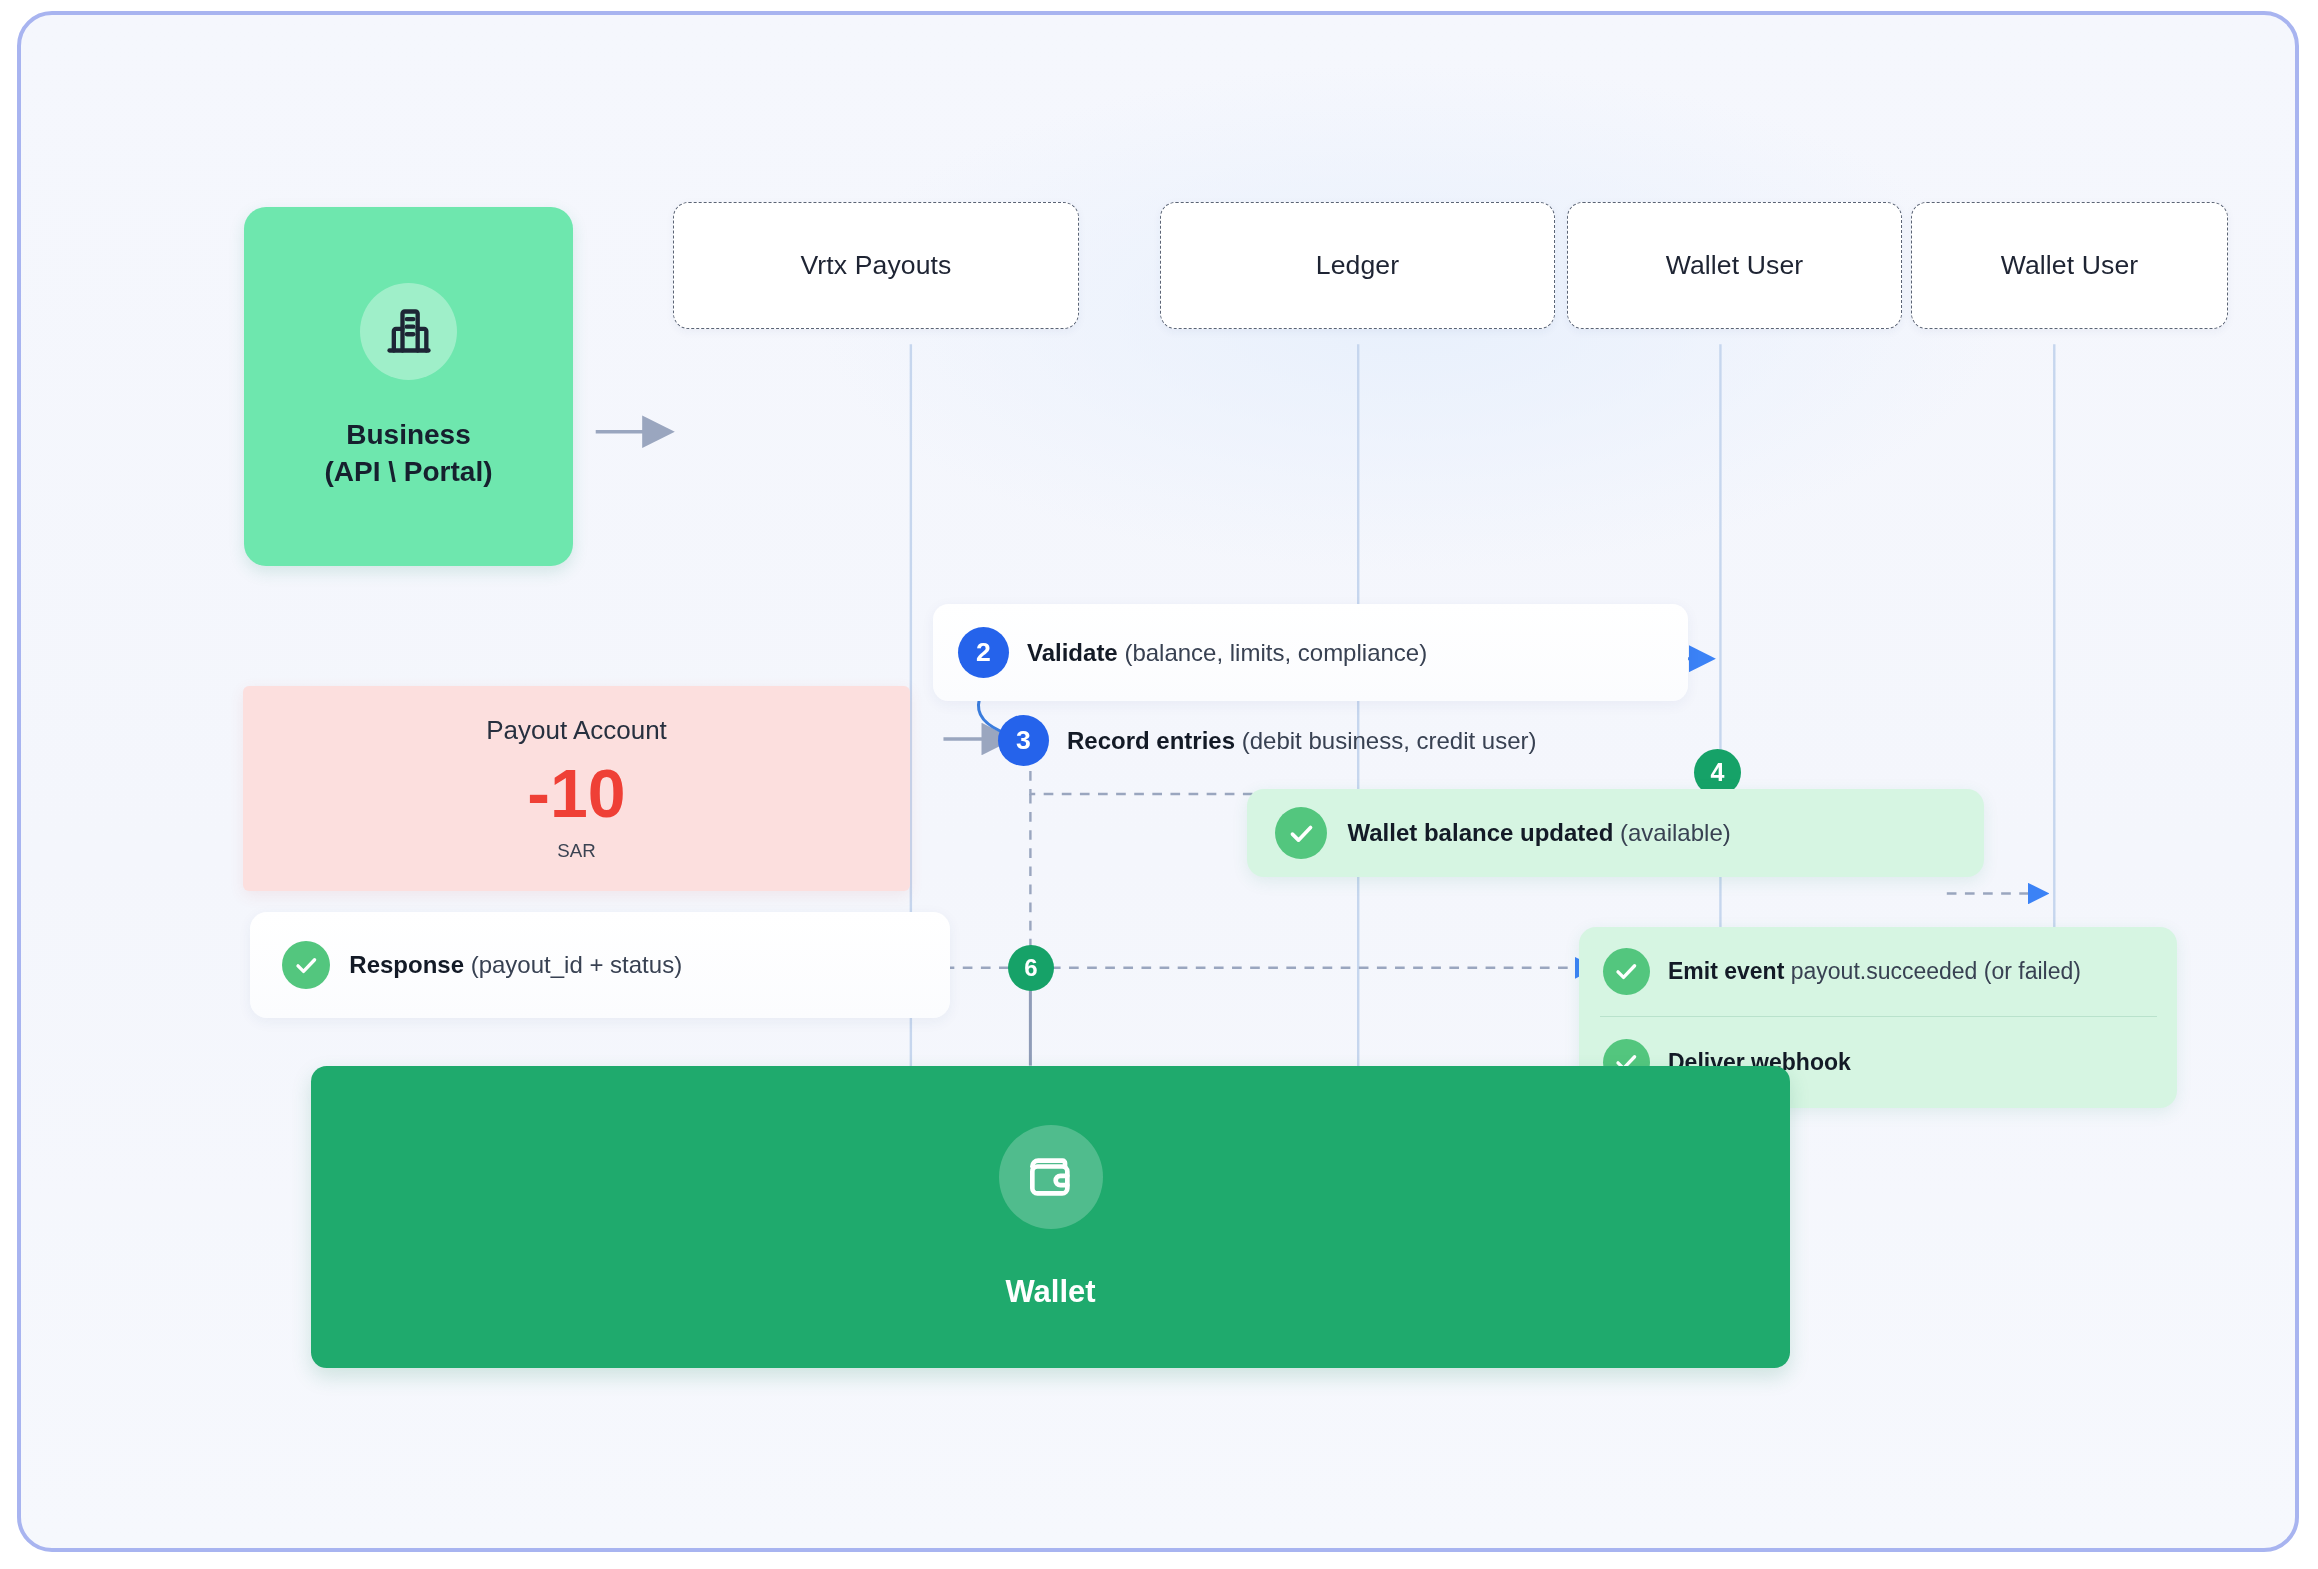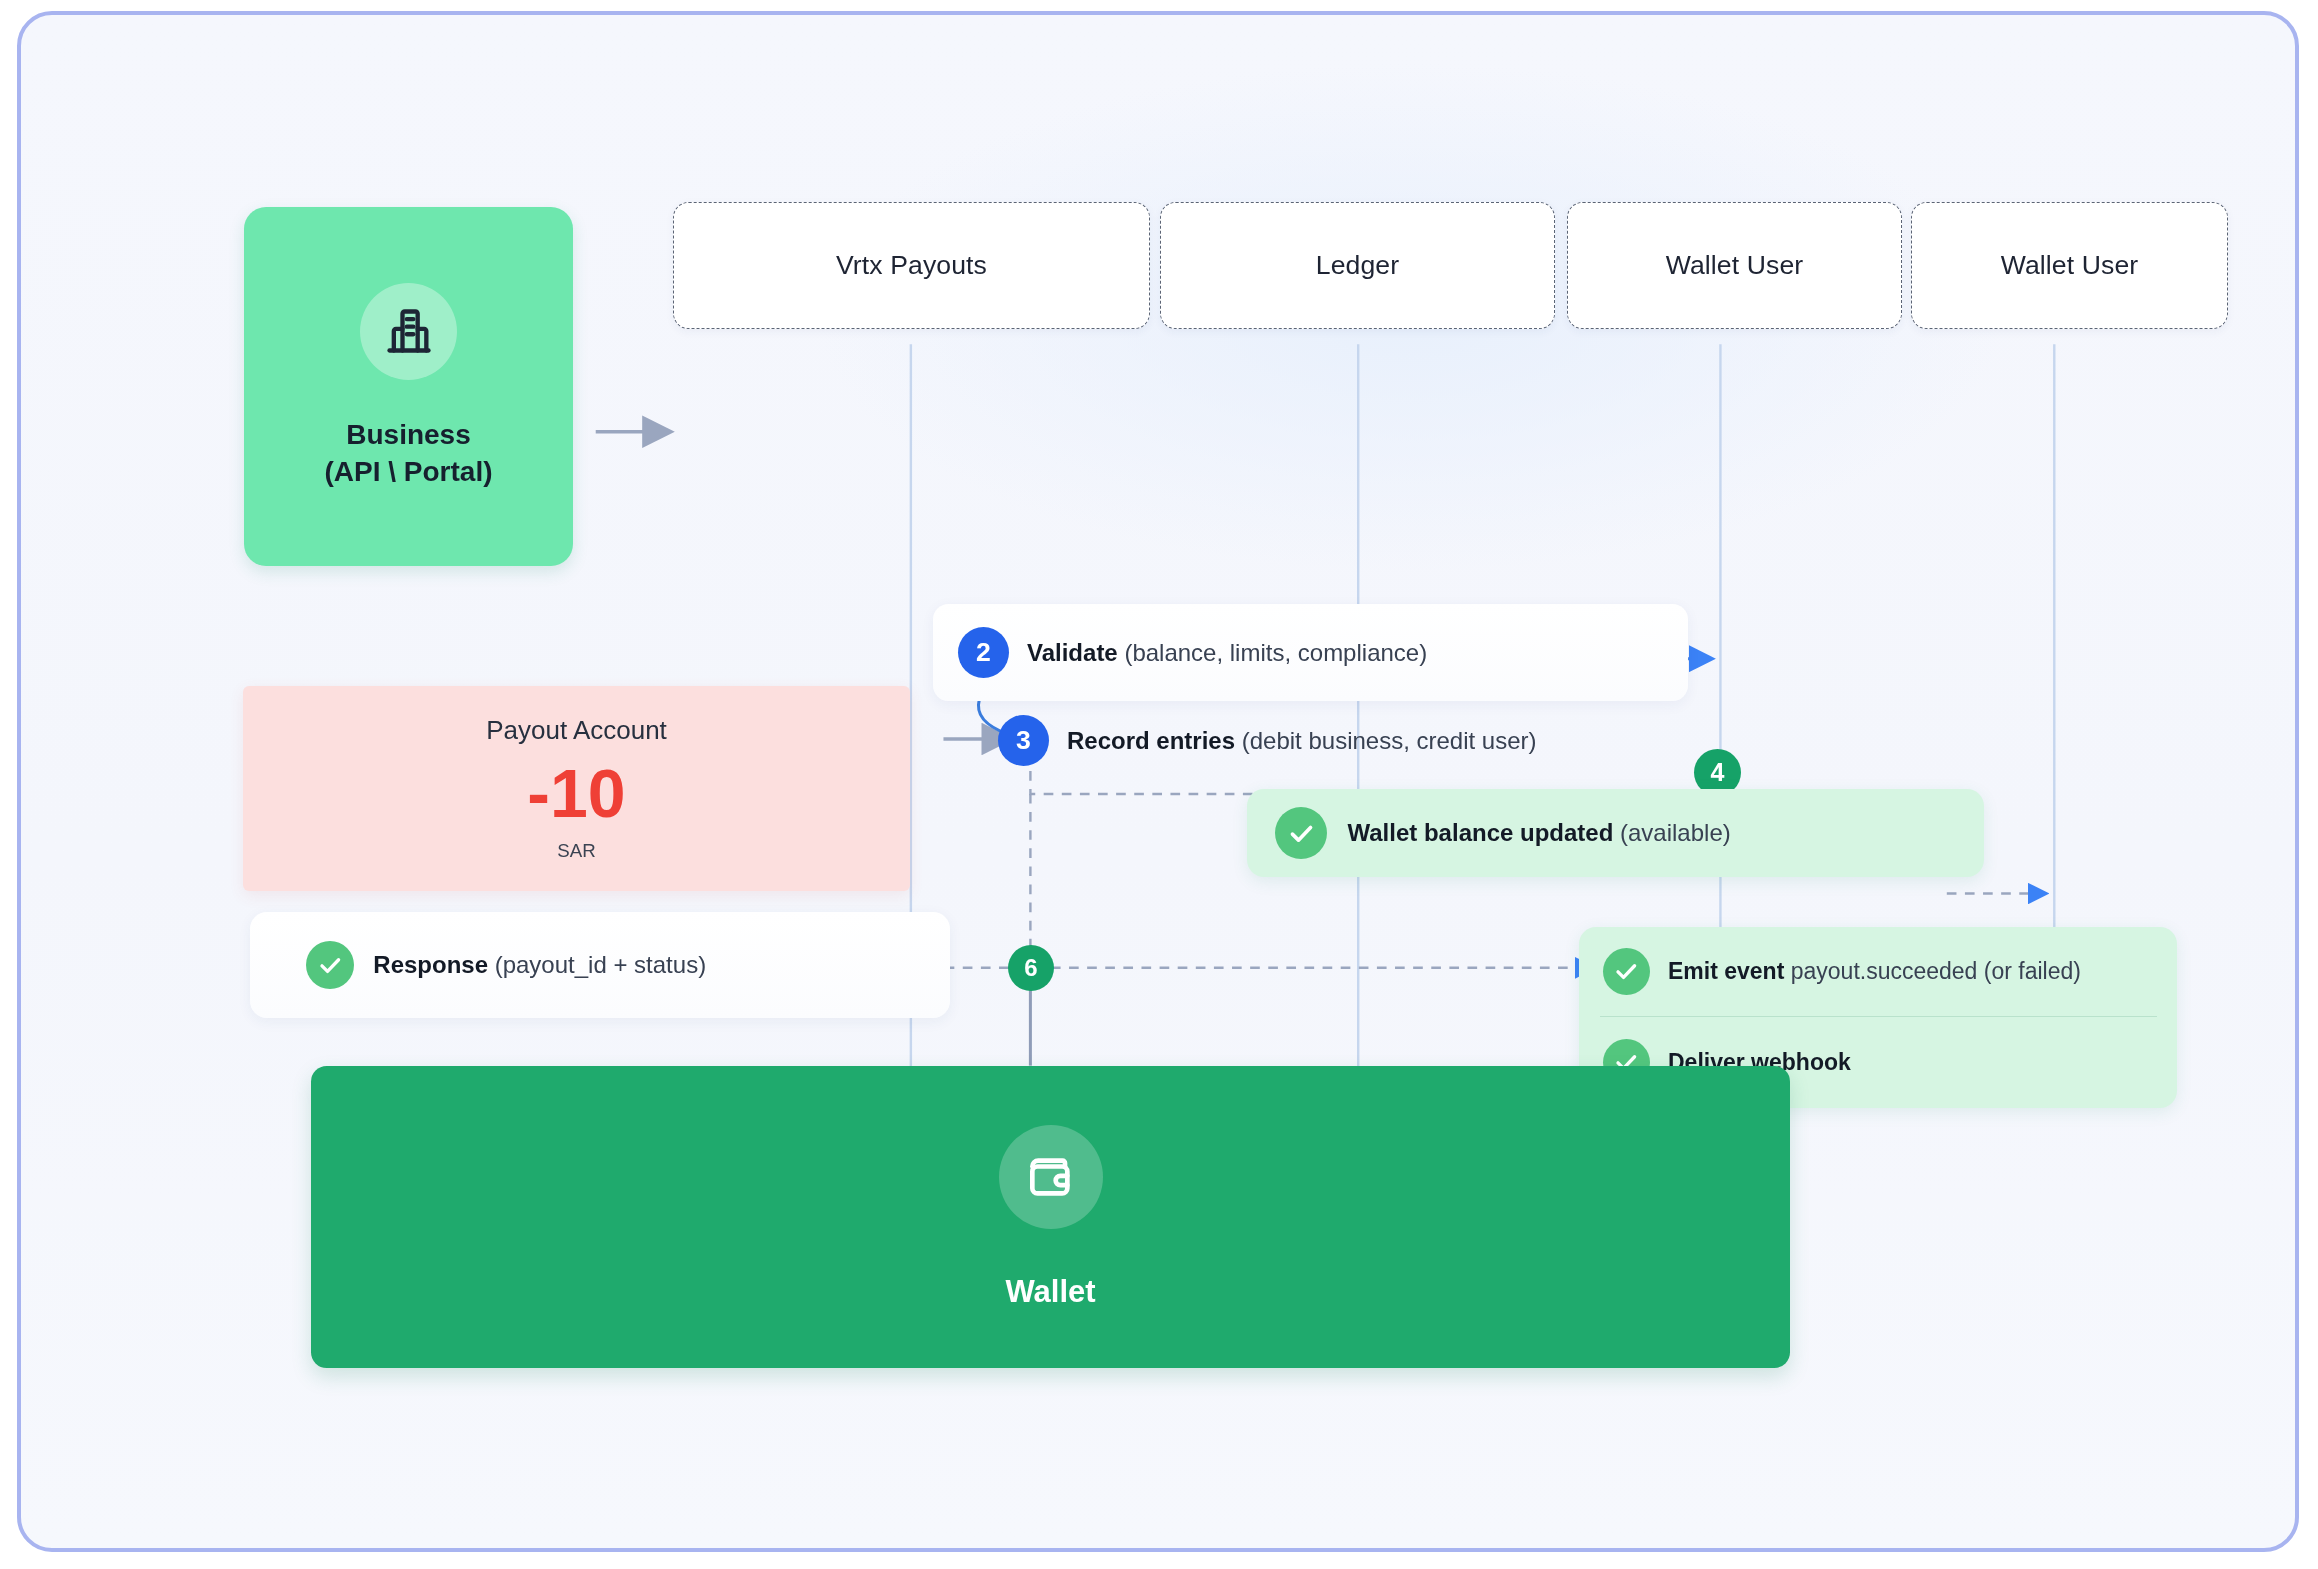--- a/index.html
+++ b/index.html
@@ -245,21 +245,21 @@
       <path d="M1672,1290 L1672,1570" stroke="#9aa6bf" stroke-width="4" fill="none" stroke-dasharray="16 14"></path>
 
       <line x1="3190" y1="1455" x2="3330" y2="1455" stroke="#9aa6bf" stroke-width="4" stroke-dasharray="16 14" marker-end="url(#arrowBlue)"></line>
 
       <line x1="1080" y1="1578" x2="1640" y2="1578" stroke="#9aa6bf" stroke-width="4" stroke-dasharray="16 14"></line>
       <line x1="1706" y1="1578" x2="2580" y2="1578" stroke="#9aa6bf" stroke-width="4" stroke-dasharray="16 14" marker-end="url(#arrowBlue)"></line>
 
       <line x1="1672" y1="1612" x2="1672" y2="1740" stroke="#8f9cb8" stroke-width="5"></line>
     </svg>
 
-    <div class="node actor" style="left:652px; top:187px; width:477px; height:127px;">
+    <div class="node actor" style="left:652px; top:187px; width:406px; height:127px;">
       <span class="actor-label">Vrtx Payouts</span>
     </div>
 
     <div class="node actor" style="left:1139px; top:187px; width:395px; height:127px;">
       <span class="actor-label">Ledger</span>
     </div>
 
     <div class="node actor" style="left:1546px; top:187px; width:335px; height:127px;">
       <span class="actor-label">Wallet User</span>
     </div>
@@ -318,21 +318,21 @@
         <svg width="29" height="29" viewBox="0 0 24 24" fill="none" stroke="#ffffff" stroke-width="3" stroke-linecap="round" stroke-linejoin="round">
           <path d="M4.5 12.5 9.5 17.5 19.5 7"></path>
         </svg>
       </div>
       <div class="step-text" style="margin-left:20.5px;">
         <b>Wallet balance updated</b> 
         <span>(available)</span>
       </div>
     </div>
 
-    <div class="node resp-card" style="left:229px; top:897px; width:700px; height:106px; padding-left:56px;">
+    <div class="node resp-card" style="left:229px; top:897px; width:700px; height:106px; padding-left:32px;">
       <div class="check" style="width:48px;height:48px;">
         <svg width="26.6" height="26.6" viewBox="0 0 24 24" fill="none" stroke="#ffffff" stroke-width="3" stroke-linecap="round" stroke-linejoin="round">
           <path d="M4.5 12.5 9.5 17.5 19.5 7"></path>
         </svg>
       </div>
       <div class="step-text" style="margin-left:19.3px;">
         <b>Response</b> 
         <span>(payout_id + status)</span>
       </div>
     </div>

